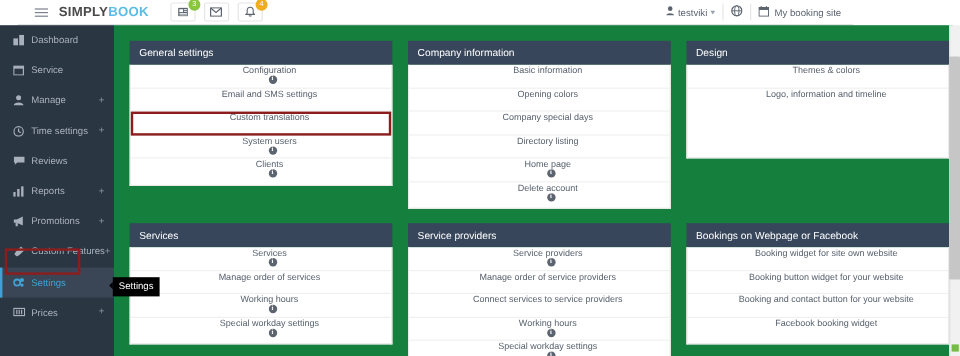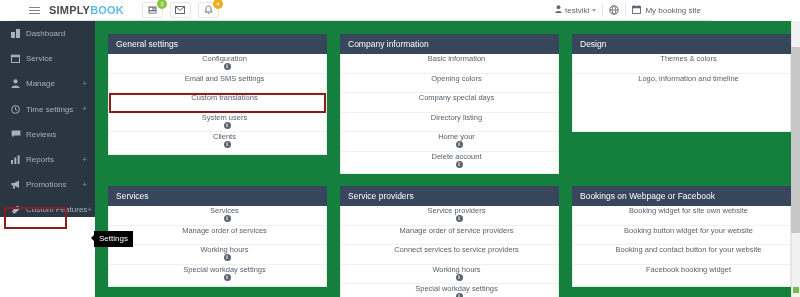--- a/index.html
+++ b/index.html
@@ -73,21 +73,21 @@
   }
   .booking-site {
     display:flex;align-items:center;gap:4px;
     font-size:8px;color:#5c6470;cursor:pointer;padding:0 6px;
     white-space:nowrap;
   }
 
   
   #sidebar {
     position: absolute; top: 21px; left: 0;
-    width: 95px; height: 196px;
+    width: 95px; height: 276px;
     background: #2b3643;
     overflow: hidden;
   }
   .nav-item {
     position: relative;
     height: 25.2px;
     display: flex; align-items: center;
     padding-left: 11px; padding-right: 8px;
     color: #a8b0bb; font-size: 8px;
     cursor: pointer; white-space: nowrap;
@@ -436,21 +436,21 @@
         <div class="panel-row">
           <span>Opening colors</span>
         </div>
         <div class="panel-row">
           <span>Company special days</span>
         </div>
         <div class="panel-row">
           <span>Directory listing</span>
         </div>
         <div class="panel-row">
-          <span>Home your</span>
+          <span>Home page</span>
           <span class="info">i</span>
         </div>
         <div class="panel-row">
           <span>Delete account</span>
           <span class="info">i</span>
         </div>
       </div>
     </div>
 
     <div class="panel short">

